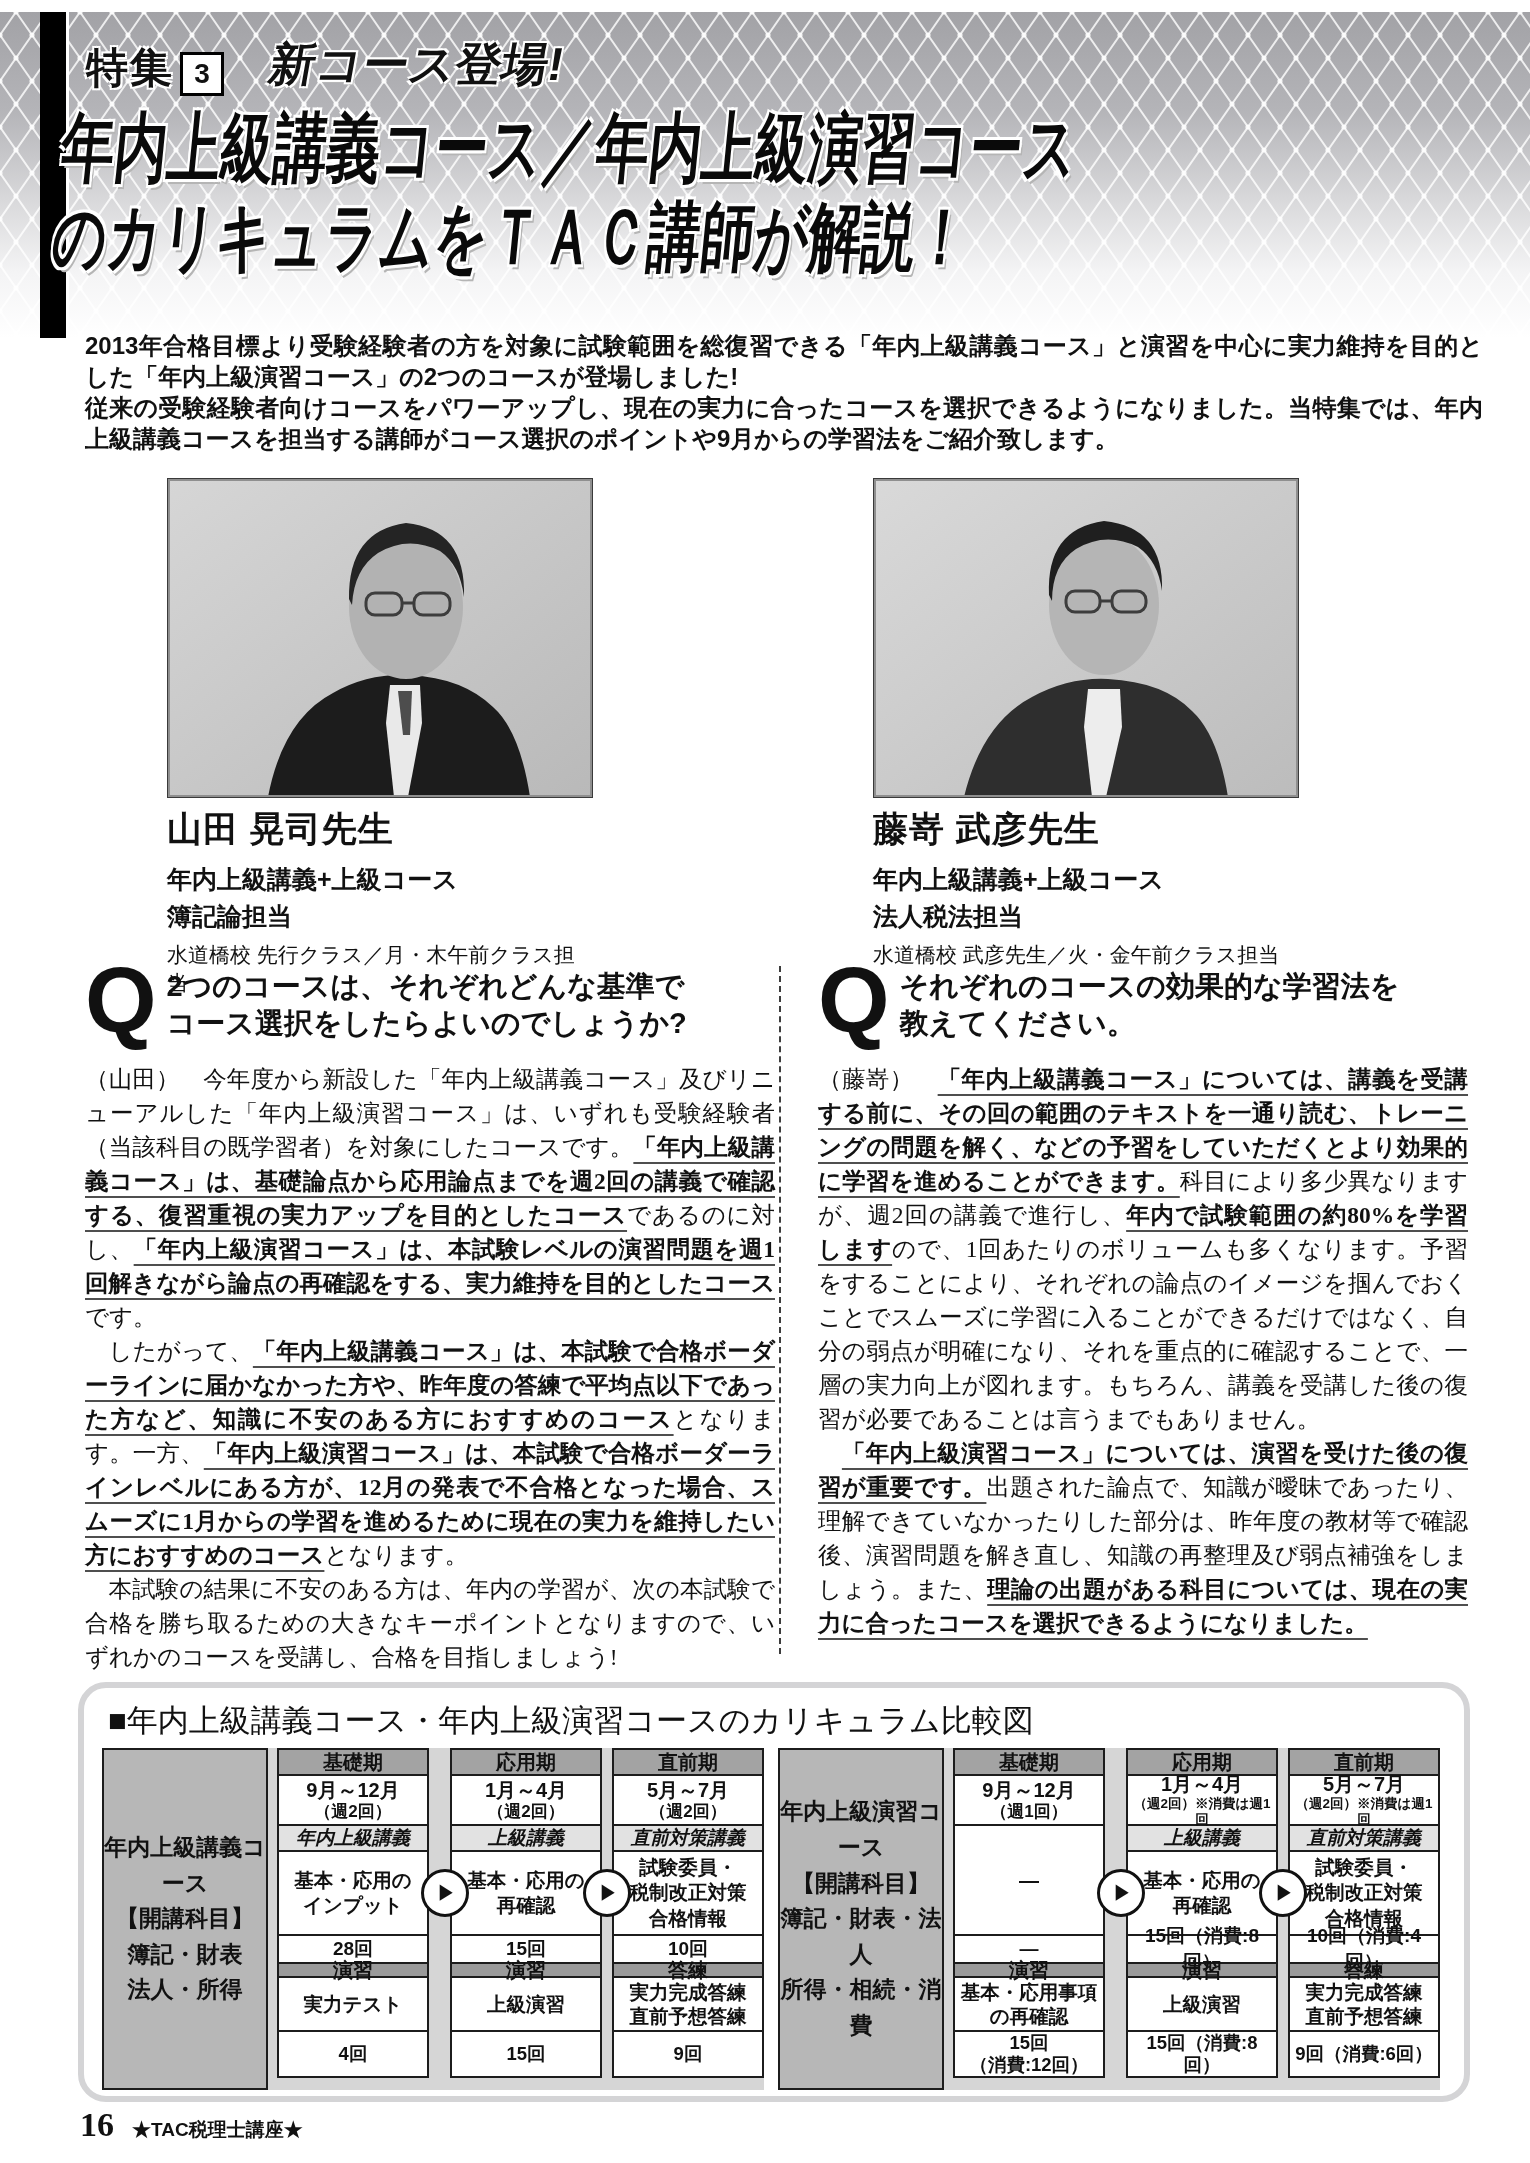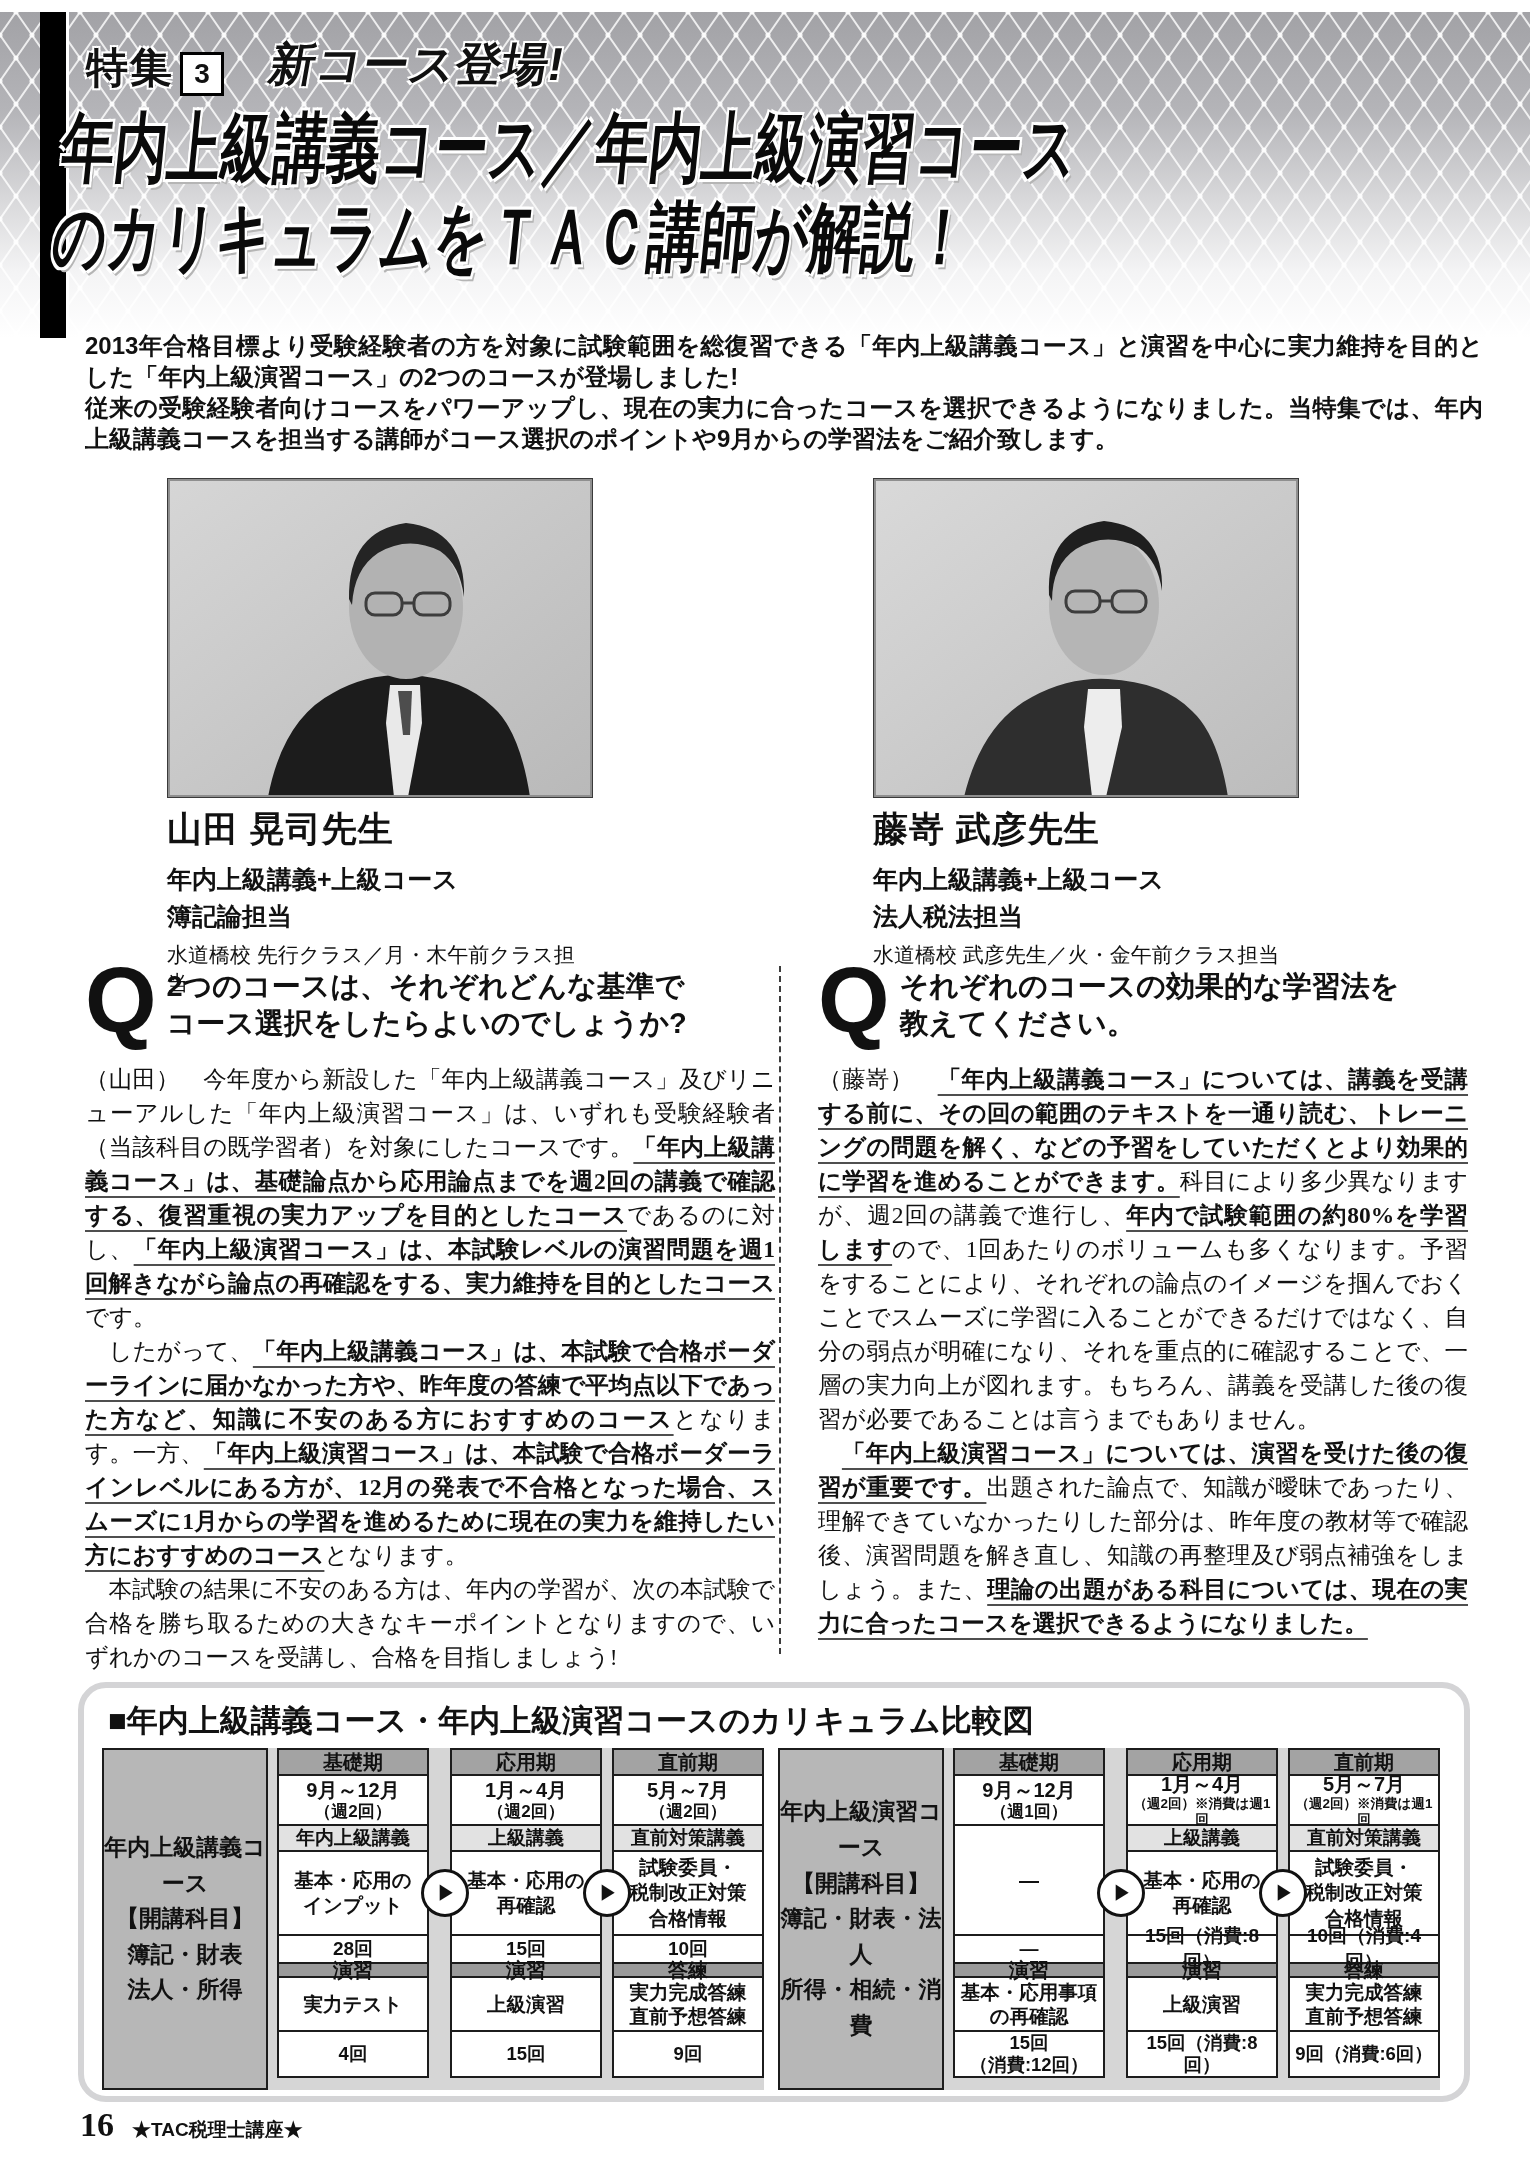--- a/index.html
+++ b/index.html
@@ -43,36 +43,36 @@
   .q-text{font-size:29px;font-weight:900;line-height:37px;padding-top:6px;}
   .answer{margin-top:20px;font-family:"Liberation Serif",serif;font-size:23.5px;line-height:34px;
     text-align:justify;word-break:break-all;}
   .ans-p{margin:0;}
   .em{font-weight:bold;text-decoration:underline;text-decoration-thickness:2px;
       text-decoration-color:#4f4f4f;text-underline-offset:7px;}
   .divider{position:absolute;left:779px;top:966px;height:688px;border-left:2px dashed #3c3c3c;}
   
   .comparison-box{position:absolute;left:78px;top:1682px;width:1392px;height:420px;background:#fff;
     border:6px solid #d4d4d6;border-radius:28px;box-sizing:border-box;}
-  .comp-title{margin:12px 0 0 24px;font-size:31px;font-weight:700;letter-spacing:0;}
+  .comp-title{margin:12px 0 0 24px;font-size:31px;font-weight:400;letter-spacing:0;}
   .tables-row{position:absolute;left:18px;top:60px;display:flex;gap:14px;}
   .course-table{position:relative;width:662px;height:342px;background:#d6d6d6;}
   .tcell{box-sizing:border-box;border:2px solid #1c1c1c;display:flex;flex-direction:column;
     align-items:center;justify-content:center;text-align:center;white-space:pre-line;
     font-weight:bold;background:#fff;}
   .tbl-label{position:absolute;left:0;top:0;width:166px;height:342px;background:#b7b7b7;
     font-size:23px;line-height:1.55;}
   .tbl-col{position:absolute;top:0;width:152px;}
   .tbl-col-0{left:175px;} .tbl-col-1{left:348px;} .tbl-col-2{left:510px;}
   .tbl-col .tcell + .tcell{margin-top:-2px;}
   .cell-period{height:28px;background:#a3a3a3;font-size:20px;}
   .cell-month{height:52px;font-size:20px;line-height:1.15;}
   .cell-month .freq{font-size:17px;}
   .cell-month .freq-sm{font-size:13.5px;}
-  .cell-sub{height:28px;background:#e2e2e2;font-size:19px;}
+  .cell-sub{height:28px;background:#e2e2e2;font-size:19px;font-style:italic;}
   .cell-content{height:86px;font-size:19.5px;line-height:1.3;}
   .cell-merged{height:112px;font-size:20px;}
   .cell-count{height:30px;font-size:19px;}
   .cell-act{height:16px;background:#9a9a9a;font-size:20px;}
   .cell-content2{height:56px;font-size:19.5px;line-height:1.25;}
   .cell-count2{height:48px;font-size:18.5px;line-height:1.2;}
   .flow-arrow{position:absolute;top:121px;width:48px;height:48px;border-radius:50%;background:#fff;
     border:3.5px solid #111;box-sizing:border-box;display:flex;align-items:center;justify-content:center;
     font-size:20px;z-index:5;padding-left:3px;}
   

